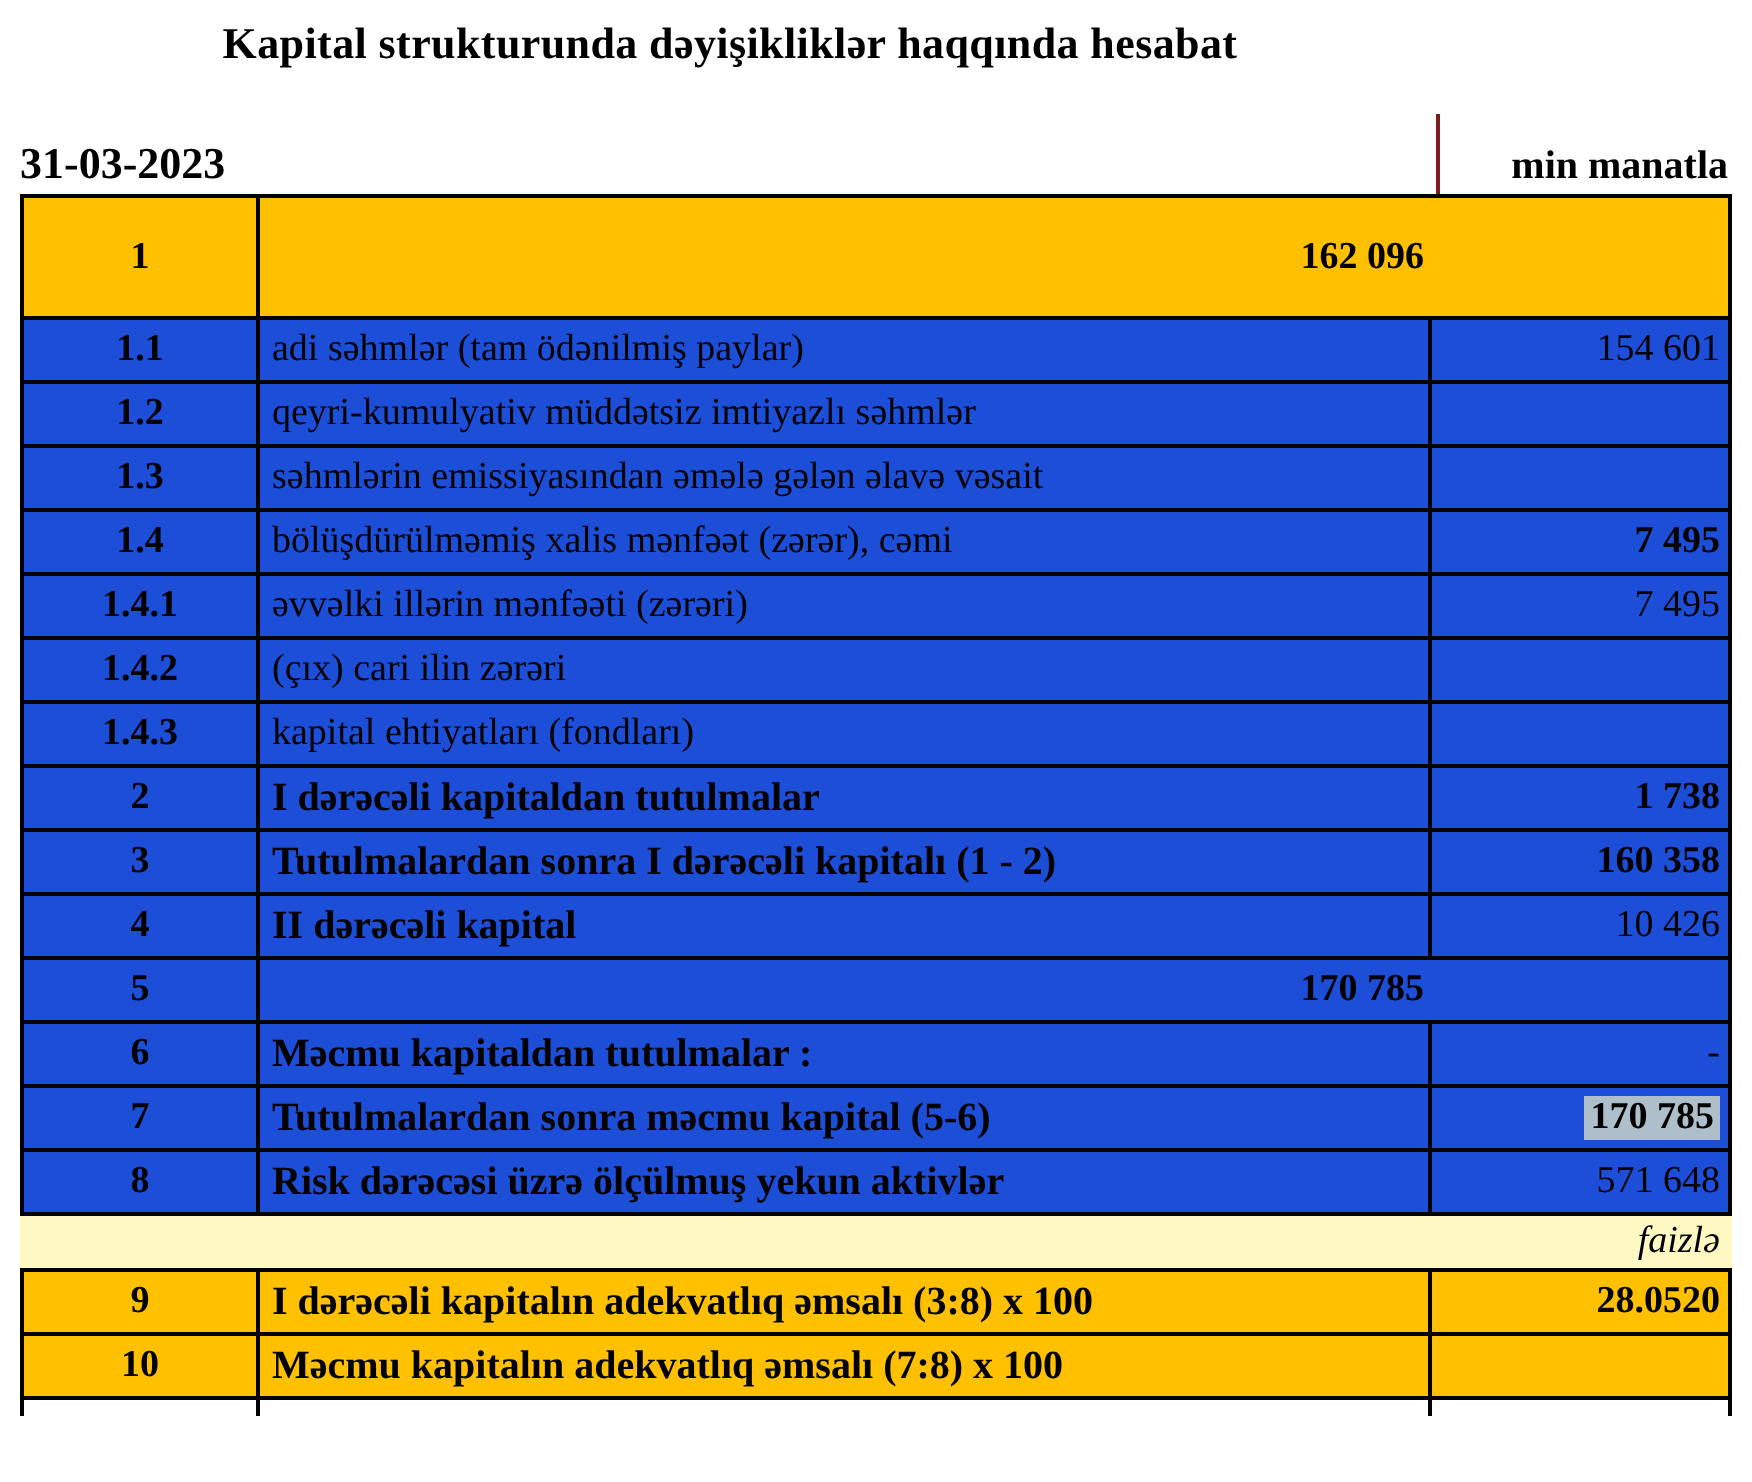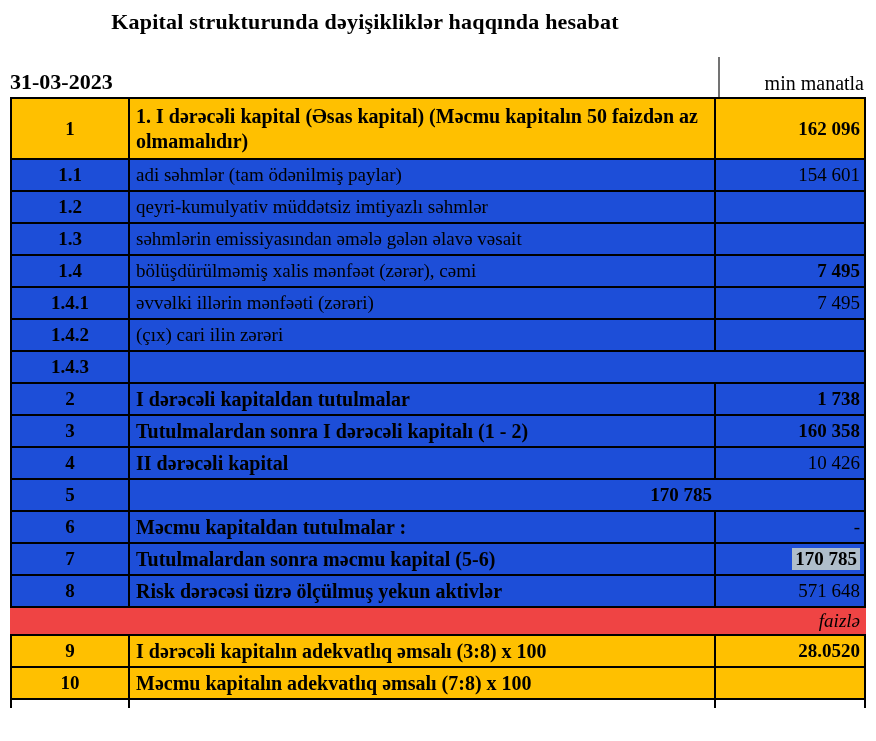--- a/index.html
+++ b/index.html
@@ -26,22 +26,22 @@
     width: 856px; height: 40px;
     display: grid;
     grid-template-columns: 1fr 148px;
   }
   .header-date {
     font-size: 22px; font-weight: bold;
     display: flex; align-items: flex-end;
     padding-bottom: 2px;
   }
   .header-unit {
-    border-left: 2px solid #737373;
-    font-size: 20px; font-weight: normal;
+    border-left: 2px solid #7f1d1d;
+    font-size: 20px; font-weight: bold;
     display: flex; align-items: flex-end; justify-content: flex-end;
     padding: 0 2px 2px 0;
   }
 
   .table {
     position: absolute;
     left: 10px; top: 97px;
     width: 856px;
   }
   .t-row {
@@ -76,21 +76,21 @@
     border-radius: 24px;
   }
   .c-value.bold { font-weight: bold; }
   .c-value .hl { background: #AFBECB; padding: 0 3px; }
 
   .percent-row {
     display: grid;
     grid-template-columns: 1fr 148px;
     border-bottom: 2px solid #000;
     min-height: 28px;
-    background: #ef4444;
+    background: #fef9c3;
   }
   .percent-cell {
     grid-column: 2;
     display: flex; align-items: center; justify-content: flex-end;
     font-size: 19px; font-style: italic;
     padding-right: 6px;
   }
 
   .bottom-strip {
     display: grid;
@@ -111,21 +111,20 @@
 
   <div class="header-row">
     <div class="header-date">31-03-2023</div>
     <div class="header-unit">min manatla</div>
   </div>
 
   <div class="table">
 
   <div class="t-row bg-orange first">
     <div class="c-num">1</div>
-    <div class="c-label bold">1. I dərəcəli kapital (Əsas kapital) (Məcmu kapitalın 50 faizdən  az olmamalıdır)</div>
     <div class="c-value bold">162 096</div>
   </div>
 
   <div class="t-row bg-pink">
     <div class="c-num">1.1</div>
     <div class="c-label">adi səhmlər (tam ödənilmiş paylar)</div>
     <div class="c-value">154 601</div>
   </div>
 
   <div class="t-row bg-pink">
@@ -153,20 +152,21 @@
   </div>
 
   <div class="t-row bg-pink">
     <div class="c-num">1.4.2</div>
     <div class="c-label">(çıx) cari ilin zərəri</div>
     <div class="c-value"></div>
   </div>
 
   <div class="t-row bg-pink">
     <div class="c-num">1.4.3</div>
+    <div class="c-label">kapital ehtiyatları (fondları)</div>
     <div class="c-value"></div>
   </div>
 
 
   <div class="t-row bg-pink">
     <div class="c-num">2</div>
     <div class="c-label bold">I dərəcəli kapitaldan  tutulmalar</div>
     <div class="c-value bold">1 738</div>
   </div>
 

